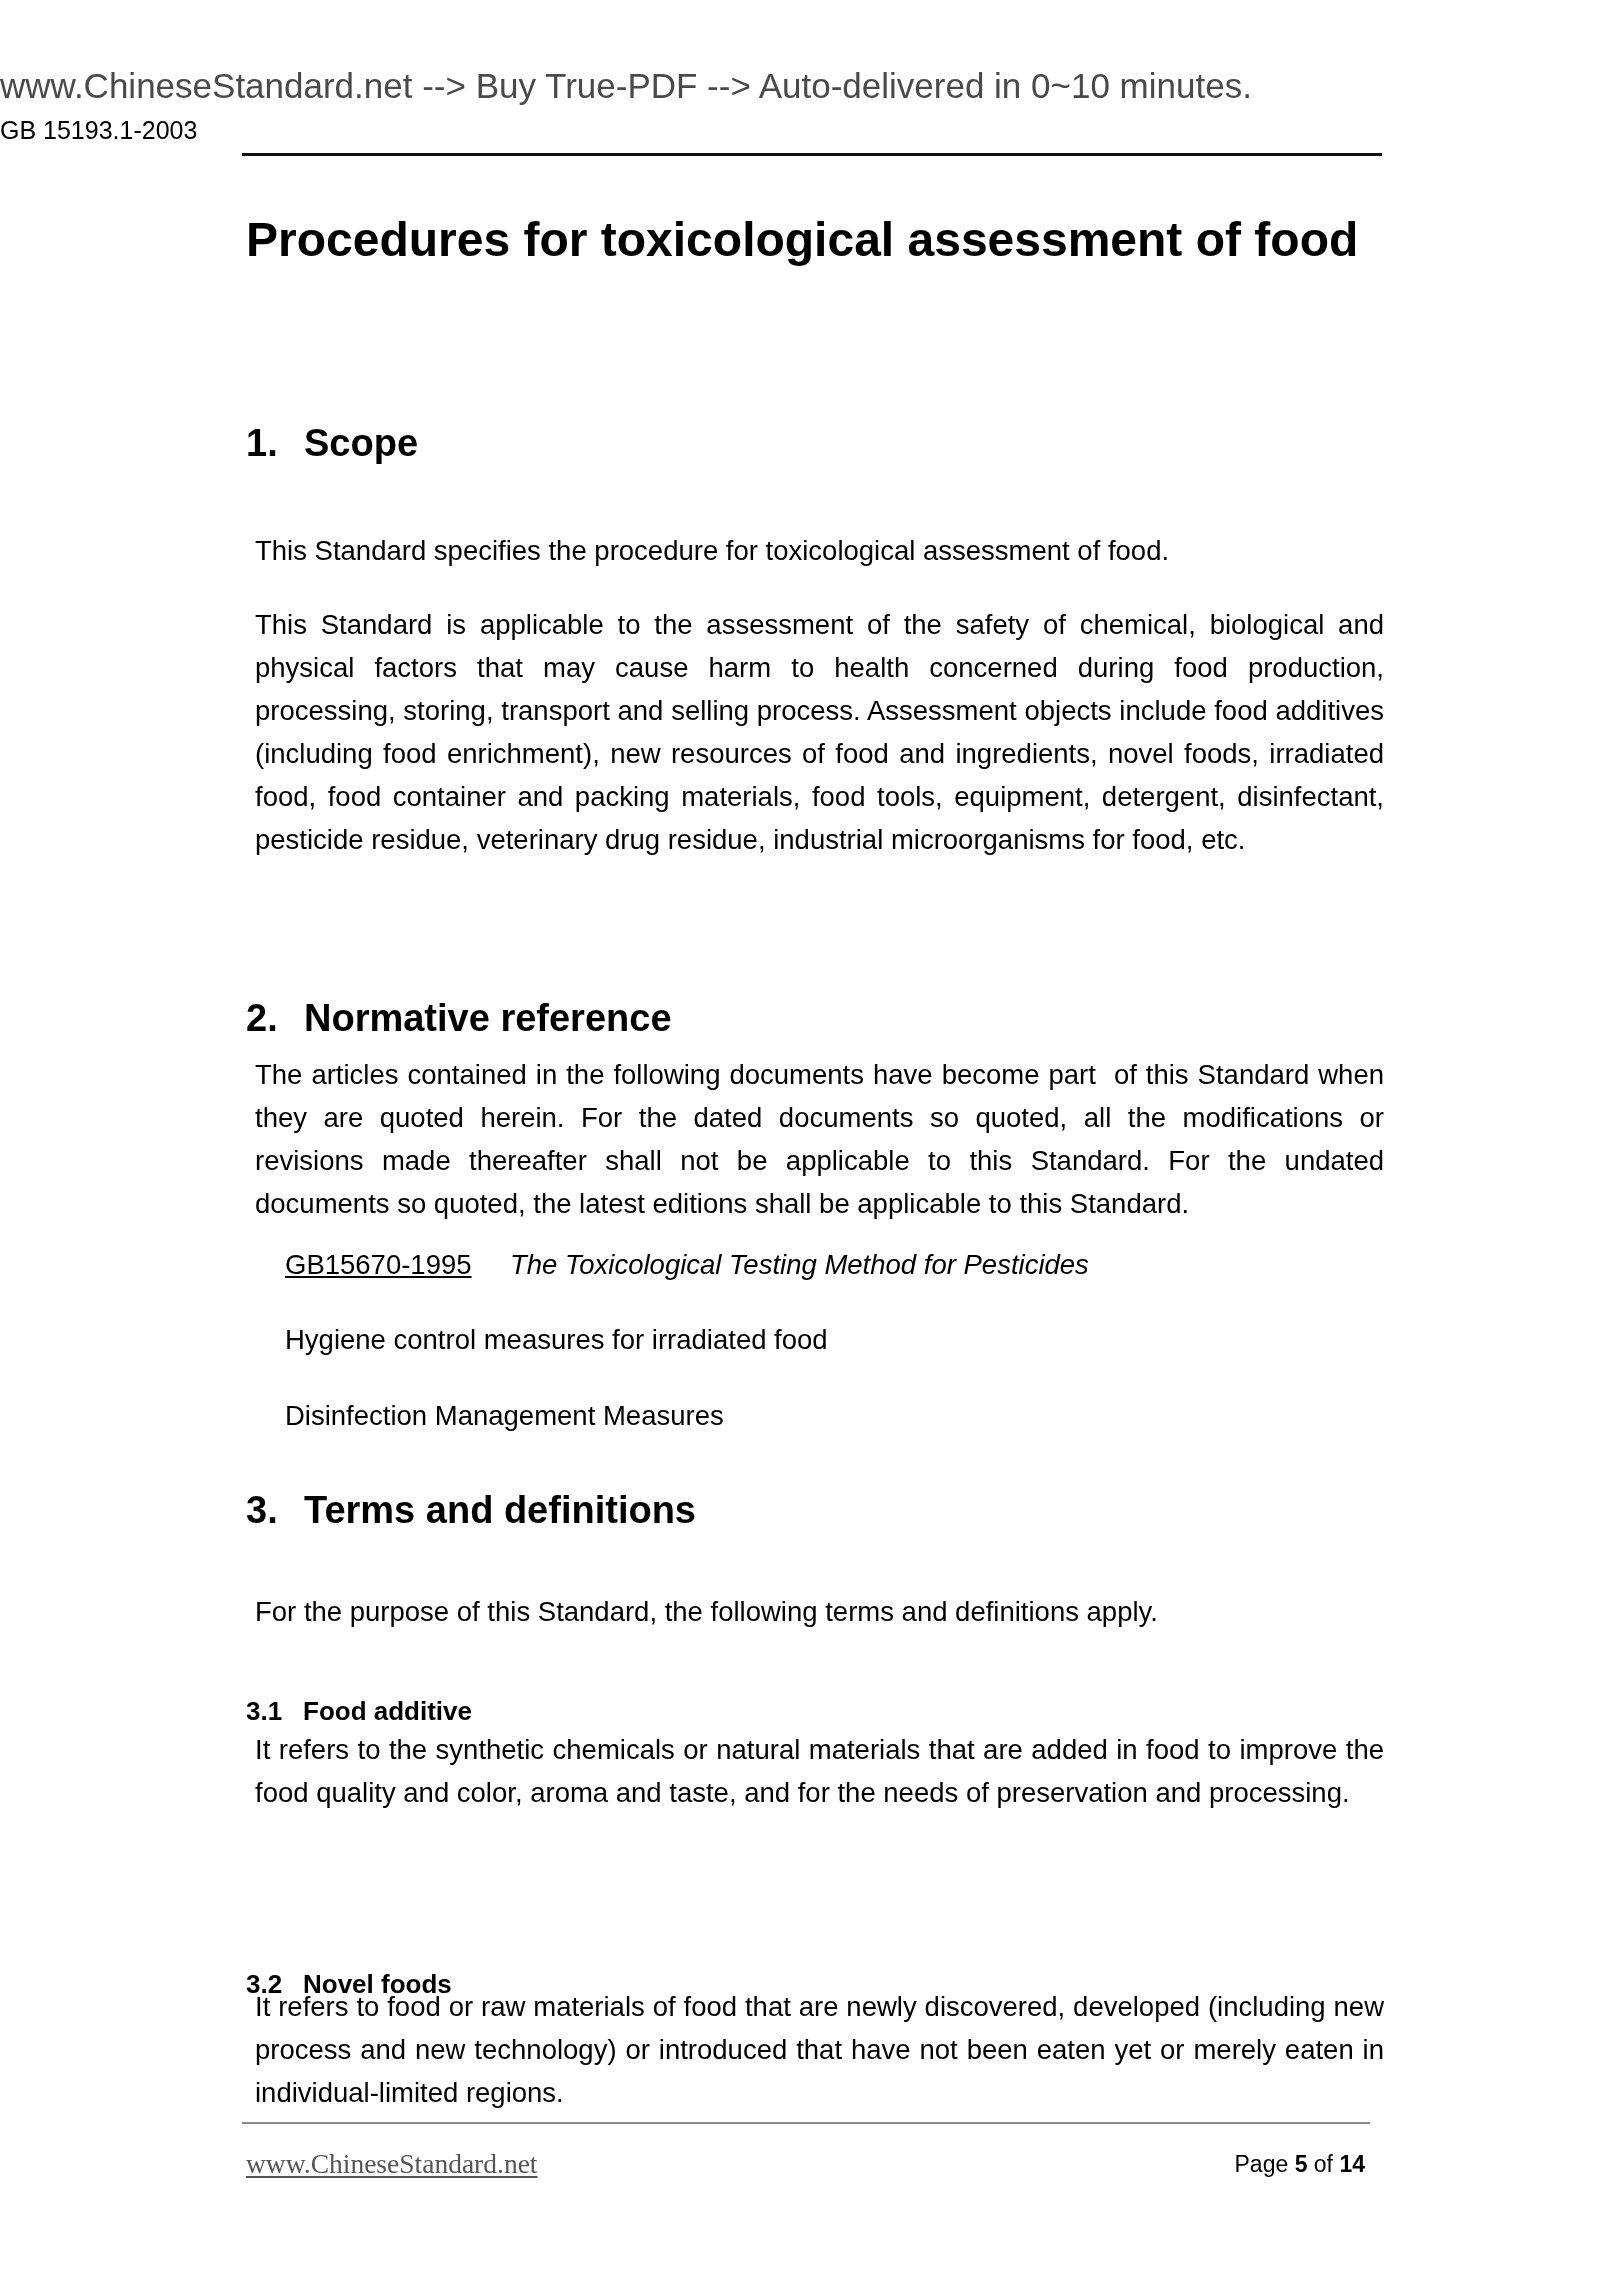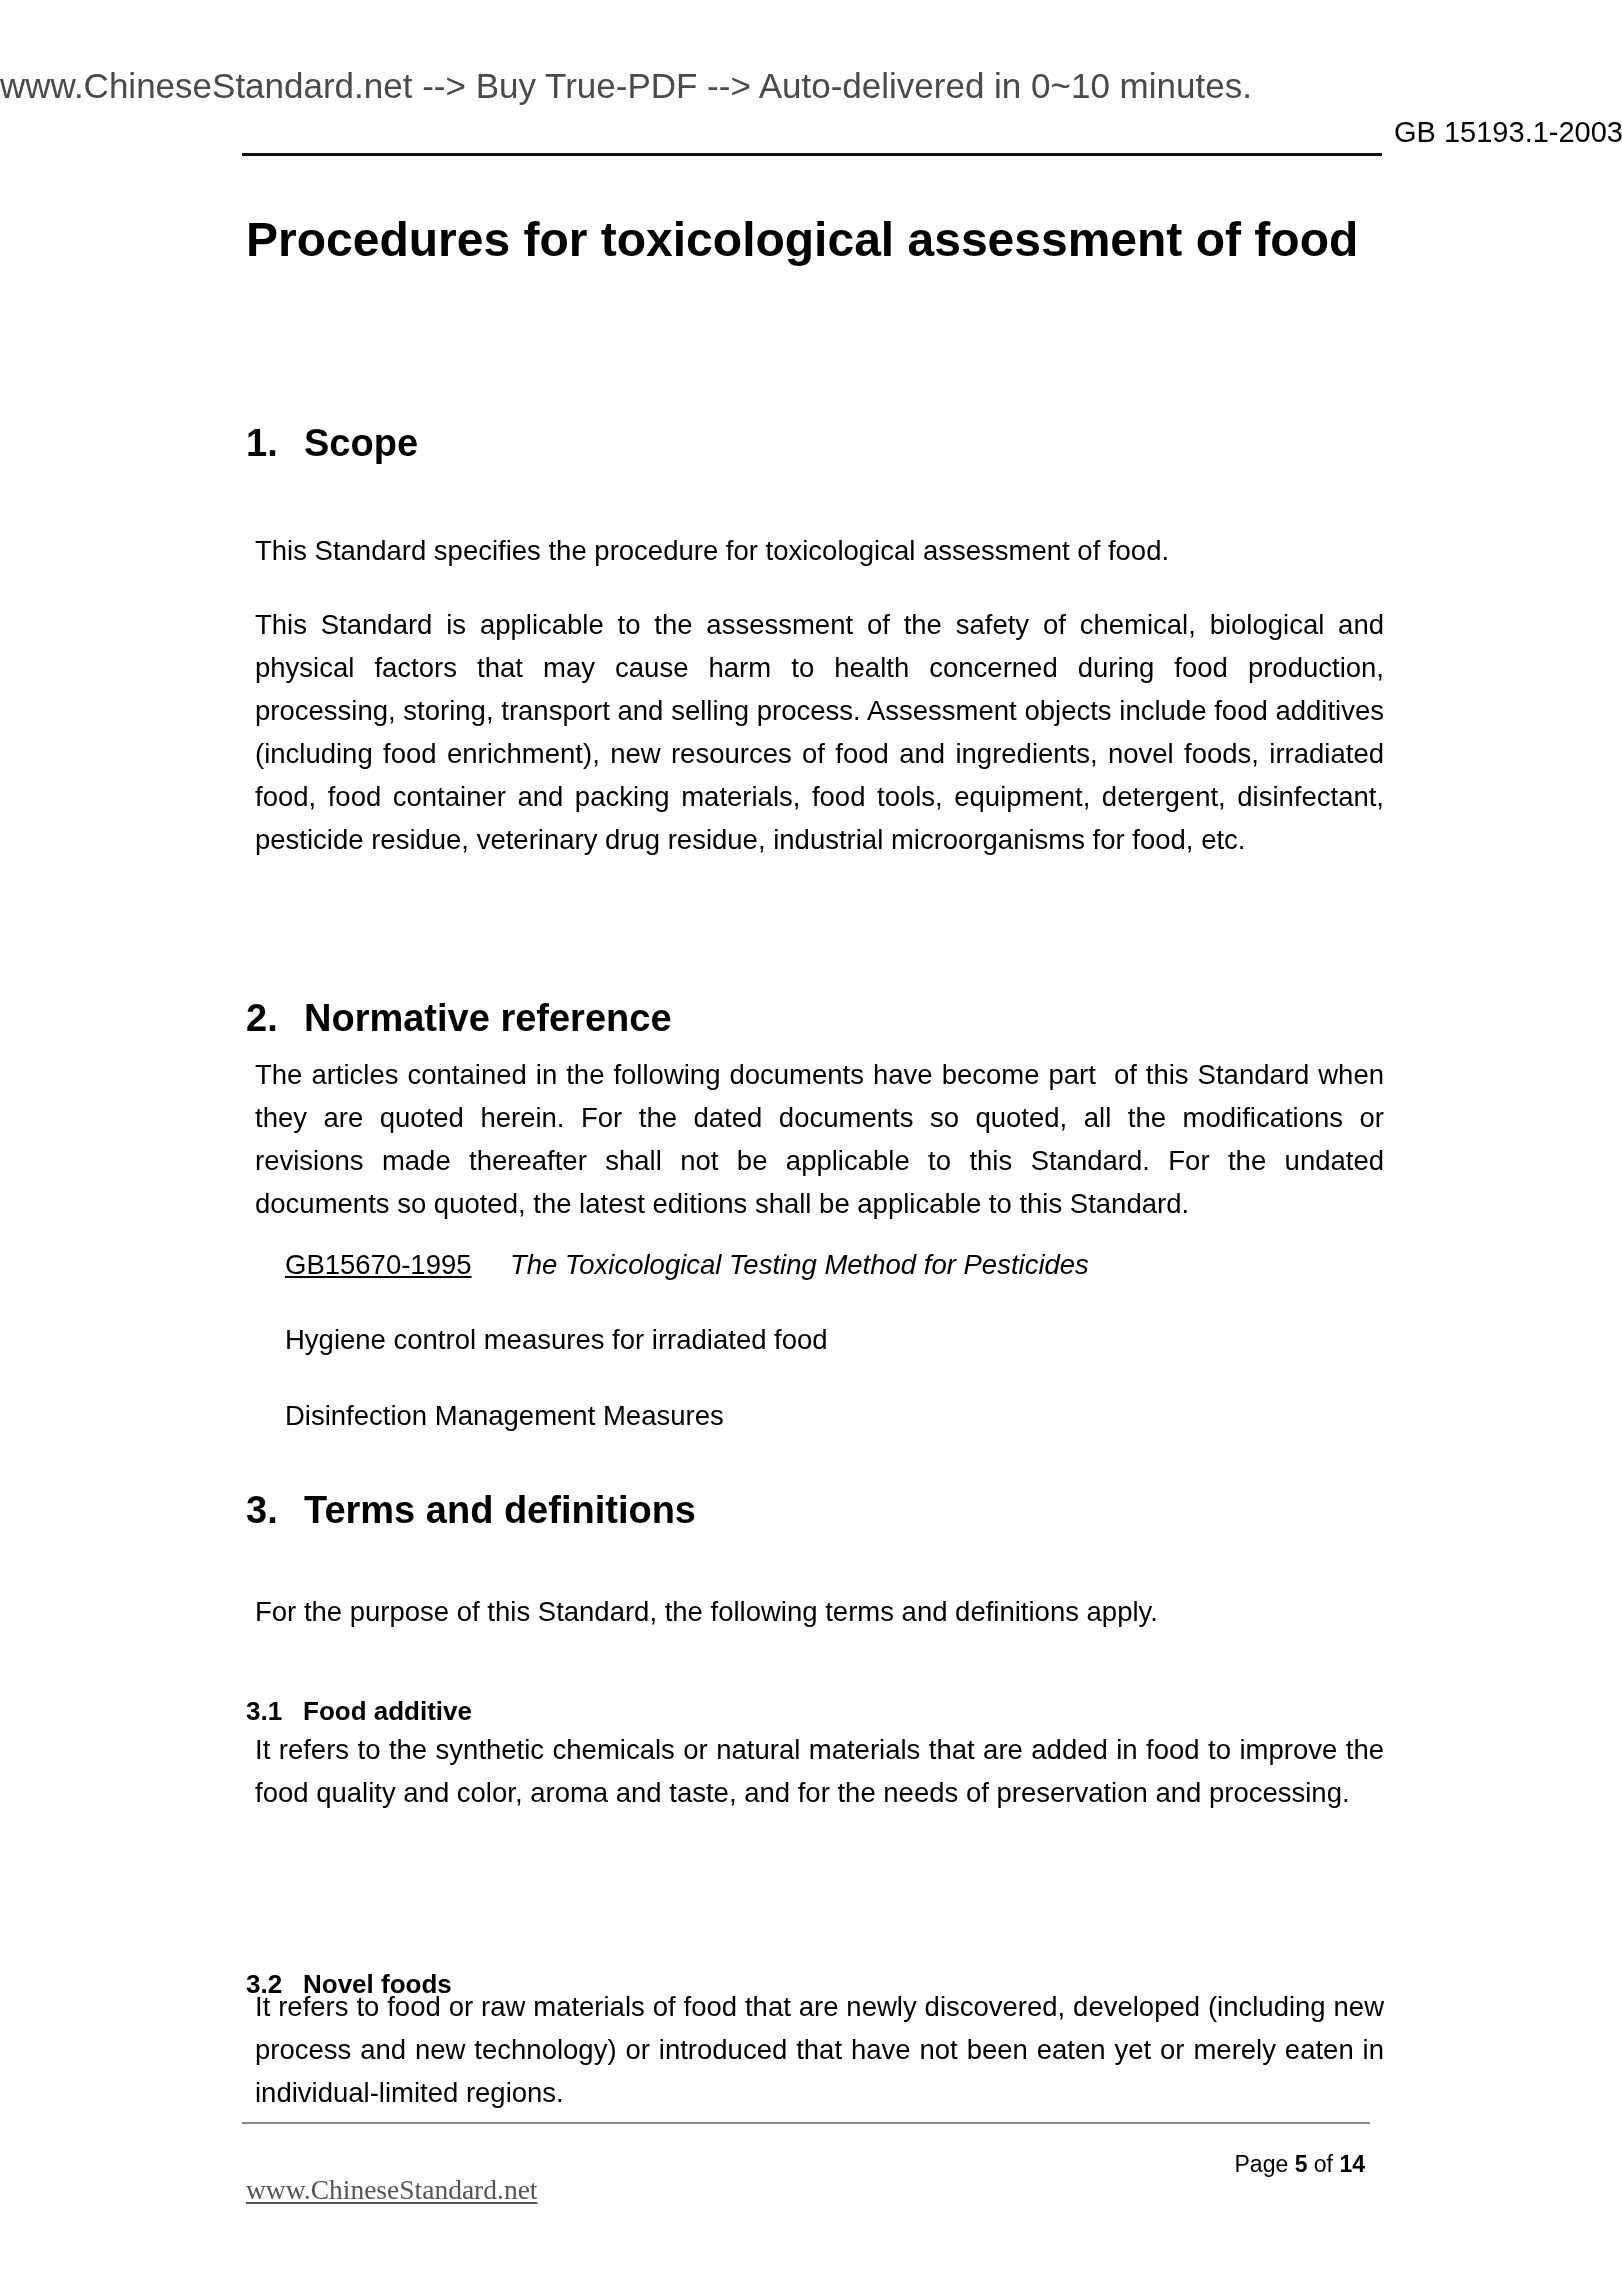--- a/index.html
+++ b/index.html
@@ -1,37 +1,37 @@
 <!DOCTYPE html>
 <html style="font-size:13.3px"><head>
 <meta charset="utf-8">
 <style>
   html, body { margin: 0; padding: 0; background: #ffffff; }
   body { width: 1623px; height: 2295px; position: relative; overflow: hidden;
          font-family: "Liberation Sans", sans-serif; color: #000; }
   .abs { position: absolute; }
   .banner { left: 0; width: 1623px; top: 68px; text-align: left; font-size: 35px;
             line-height: 1; color: #4a4a4a; white-space: nowrap; }
-  .docno { left: 0; width: 1623px; top: 118px; text-align: right; font-size: 29px;
+  .docno { left: 0; width: 1623px; top: 118px; text-align: left; font-size: 25px;
            line-height: 1; color: #000; white-space: nowrap; }
   .header-rule { left: 242px; width: 1140px; top: 153px; height: 2.5px; background: #111; }
   .title { left: 246px; top: 216px; font-size: 48px; font-weight: bold; line-height: 1; white-space: nowrap; }
   .h1 { left: 246px; font-size: 38px; font-weight: bold; line-height: 1; white-space: nowrap; }
   .h1 .num { display: inline-block; width: 58px; }
   .h2 { left: 246px; font-size: 26px; font-weight: bold; line-height: 1; white-space: nowrap; }
   .h2 .num { display: inline-block; width: 57px; margin-top: 40px; }
   .para { left: 243px; width: 1129px; font-size: 27.5px; line-height: 43px;
           text-align: justify; margin: 12px; }
   .ref { left: 285px; font-size: 27.5px; line-height: 43px; white-space: nowrap; }
   .ref .code { display: inline-block; width: 225px; text-decoration: underline; }
   .ref .ital { font-style: italic; }
   .footer-rule { left: 242px; width: 1128px; top: 2122px; height: 1.7px; background: #8a8a8a; }
   .footer-link { left: 246px; top: 2150px; font-family: "Liberation Serif", serif; font-size: 27.5px;
                  line-height: 1; color: #555; text-decoration: underline; text-decoration-thickness: 1.7px;
-                 text-underline-offset: 2.5px; white-space: nowrap; margin-top: 26px; }
+                 text-underline-offset: 2.5px; white-space: nowrap; }
   .page-num { right: 258px; top: 2153px; font-size: 23px; line-height: 1; white-space: nowrap; }
   .page-num b { font-weight: bold; }
 </style>
 </head>
 <body>
 
 <div class="abs banner">www.ChineseStandard.net --&gt; Buy True-PDF --&gt; Auto-delivered in 0~10 minutes.</div>
 <div class="abs docno">GB 15193.1-2003</div>
 <div class="abs header-rule"></div>
 

